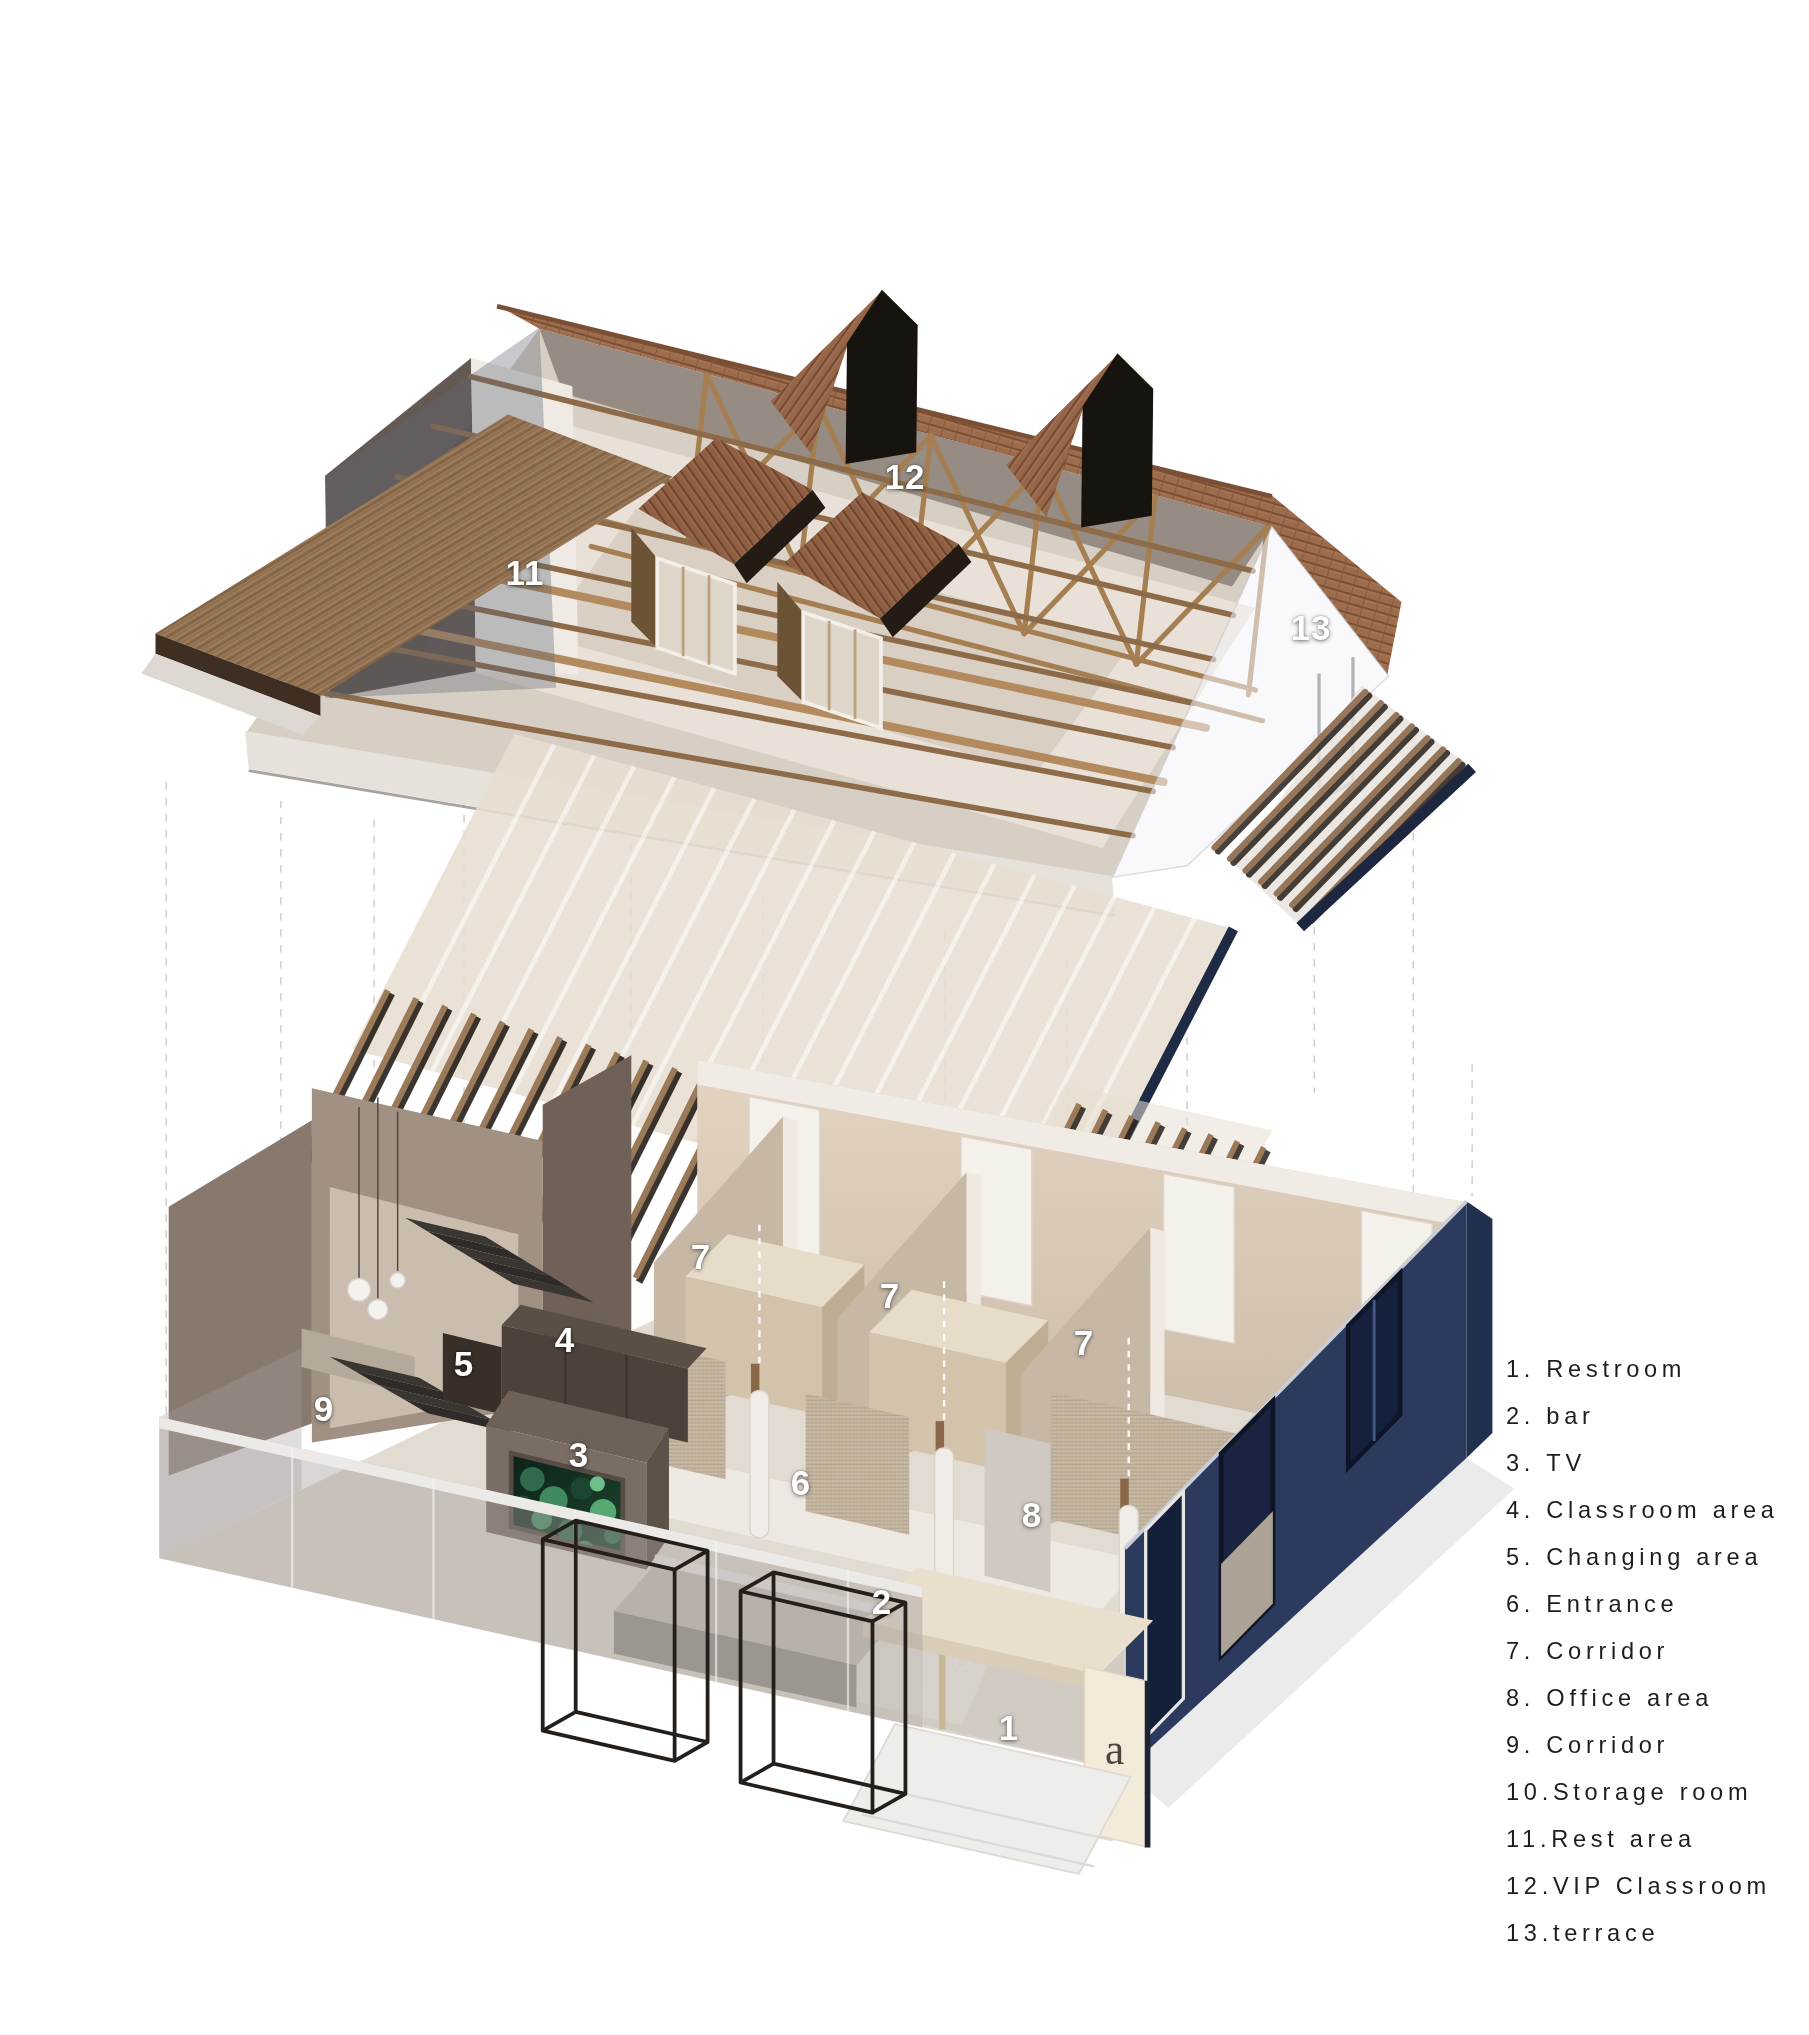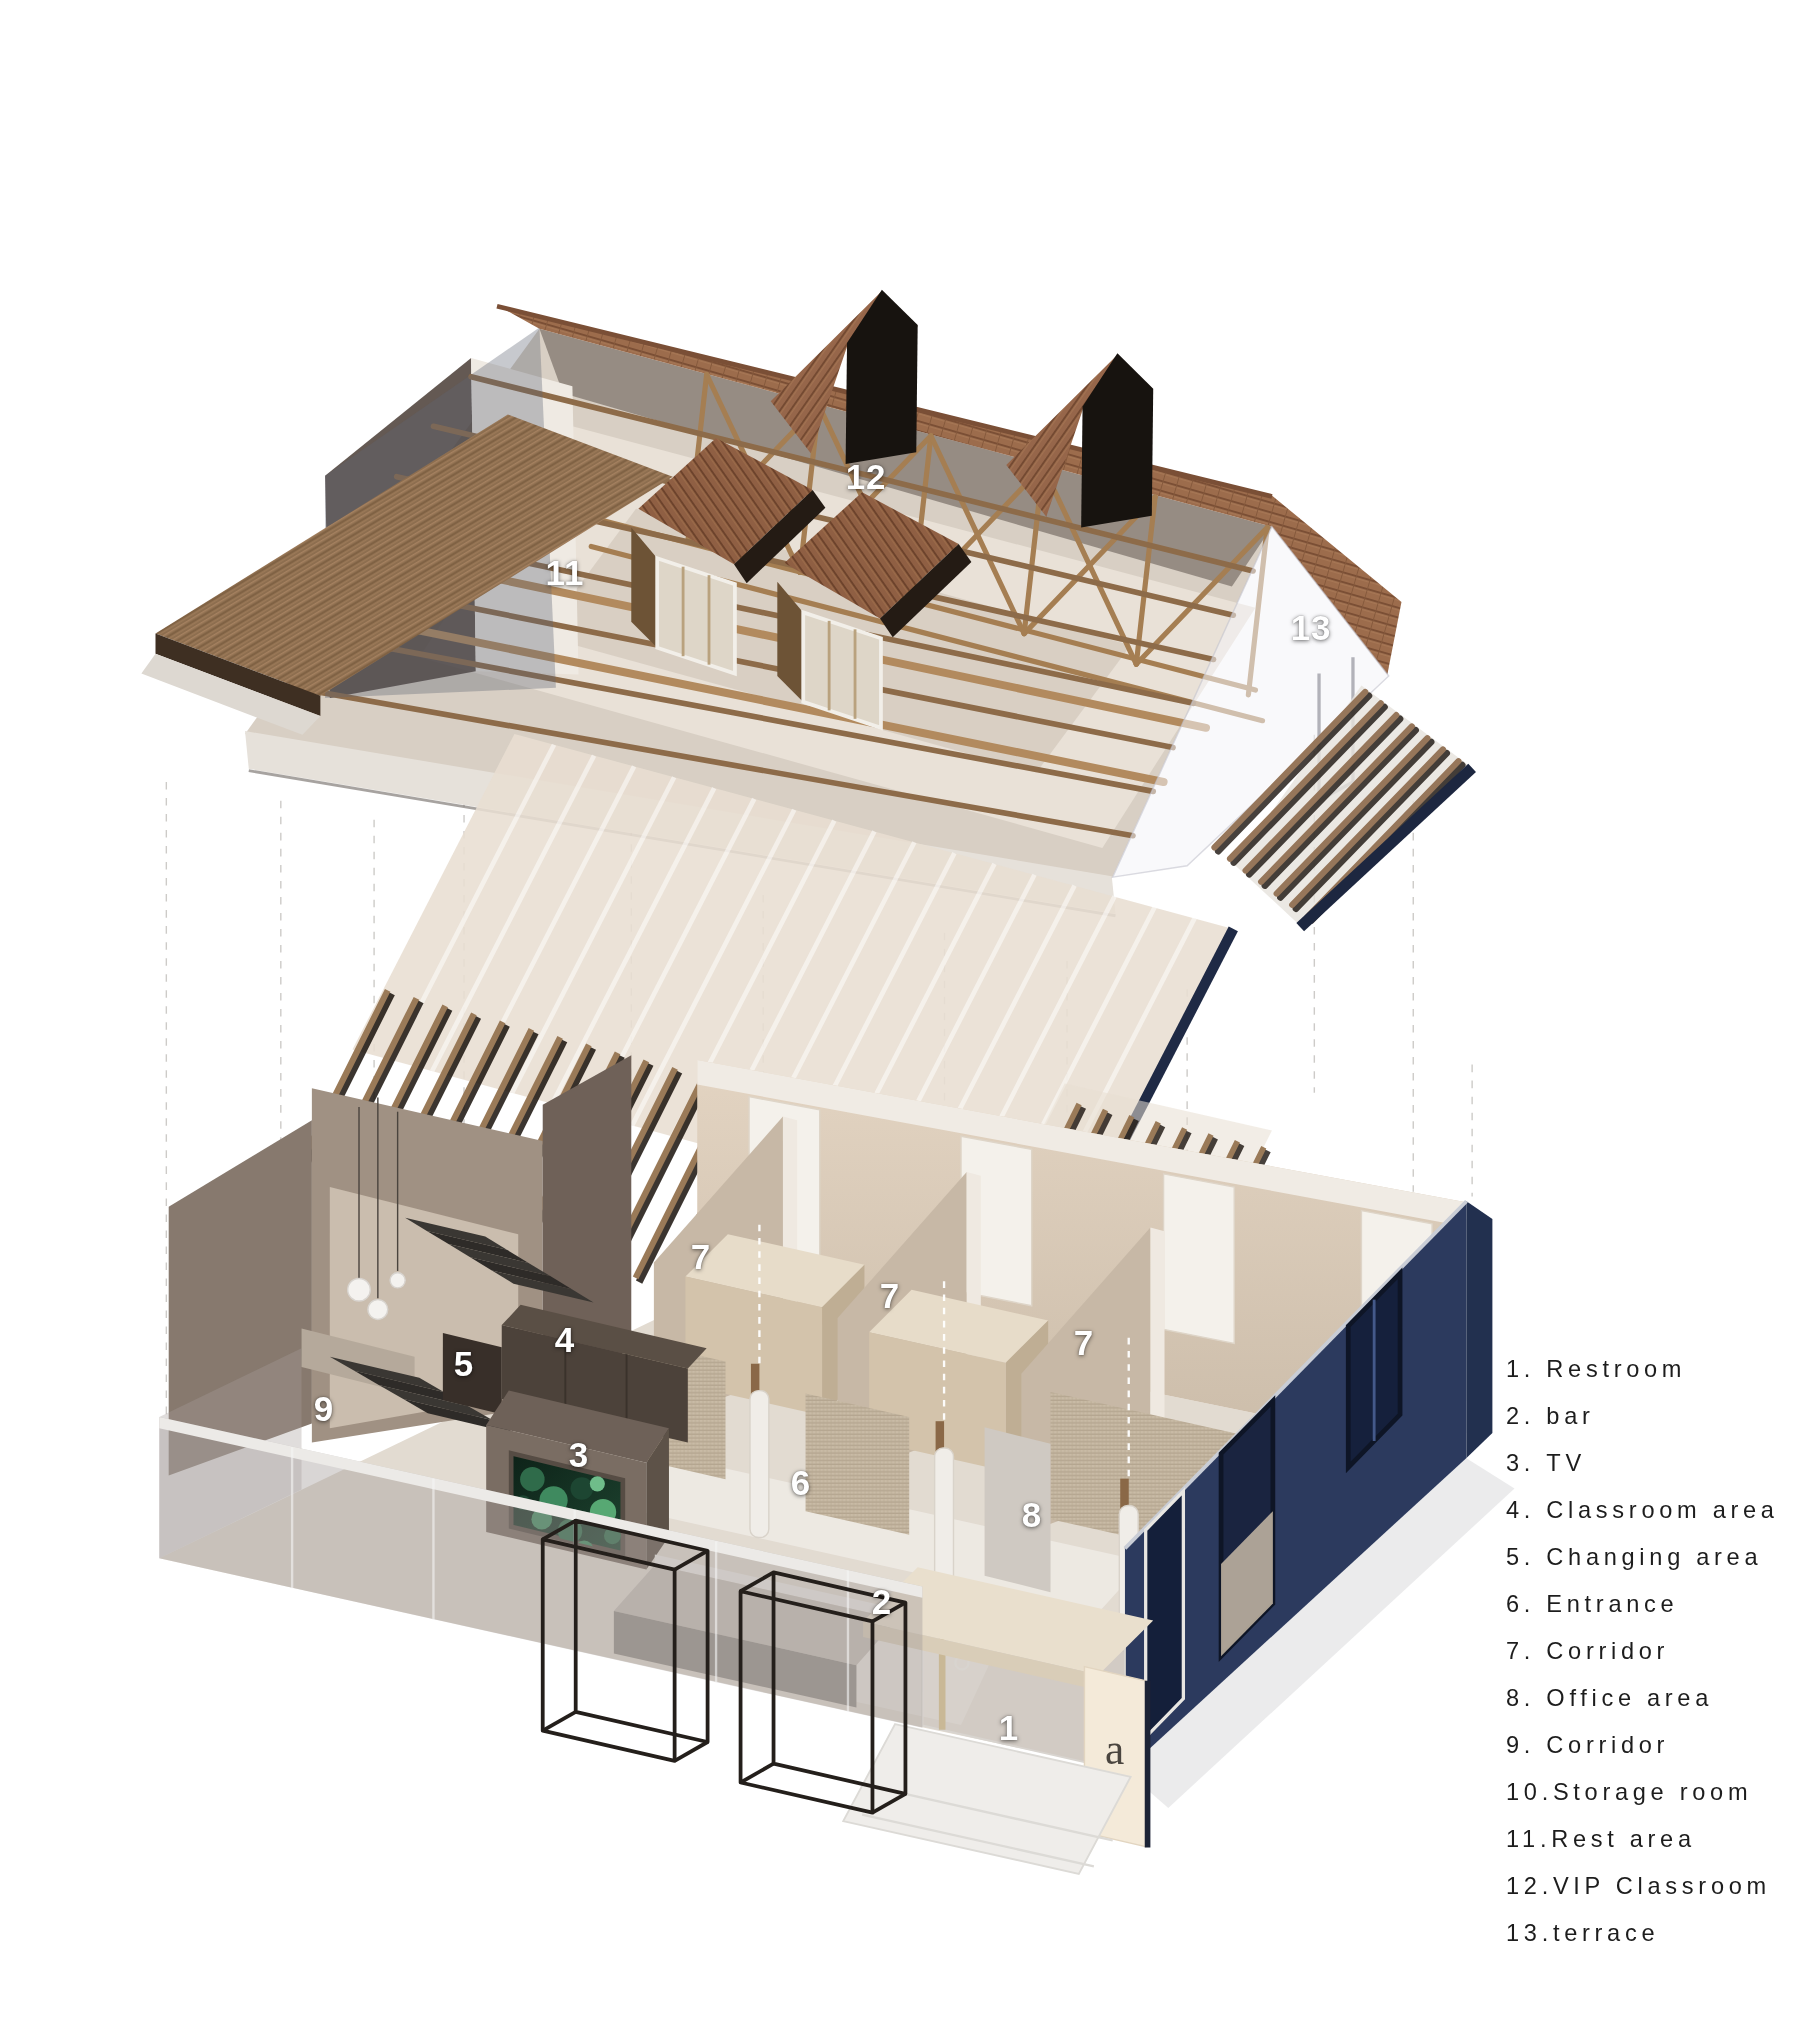--- a/index.html
+++ b/index.html
@@ -465,22 +465,22 @@
       <line x1="1572" y1="3378" x2="1642" y2="3338"></line>
           <line x1="1852" y1="3442" x2="1922" y2="3402"></line>
       <line x1="1852" y1="3848" x2="1922" y2="3808"></line>
           <line x1="1572" y1="3784" x2="1642" y2="3744"></line>
     </g>
   </g>
 </svg>
 </div>
 
 <div id="callouts">
-    <div class="callout" style="left: 866px; top: 476px;">12</div>
-    <div class="callout" style="left: 525px; top: 572px; margin-left: 40px;">11</div>
+    <div class="callout" style="left: 905px; top: 476px;">12</div>
+    <div class="callout" style="left: 525px; top: 572px;">11</div>
     <div class="callout" style="left: 1311px; top: 627px; text-align: right;">13</div>
     <div class="callout" style="left: 701px; top: 1256px;">7</div>
     <div class="callout" style="left: 890px; top: 1295px;">7</div>
     <div class="callout" style="left: 1084px; top: 1342px;">7</div>
     <div class="callout" style="left: 565px; top: 1339px;">4</div>
     <div class="callout" style="left: 464px; top: 1363px;">5</div>
     <div class="callout" style="left: 324px; top: 1408px;">9</div>
     <div class="callout" style="left: 579px; top: 1454px;">3</div>
     <div class="callout" style="left: 801px; top: 1482px;">6</div>
     <div class="callout" style="left: 1032px; top: 1514px;">8</div>

